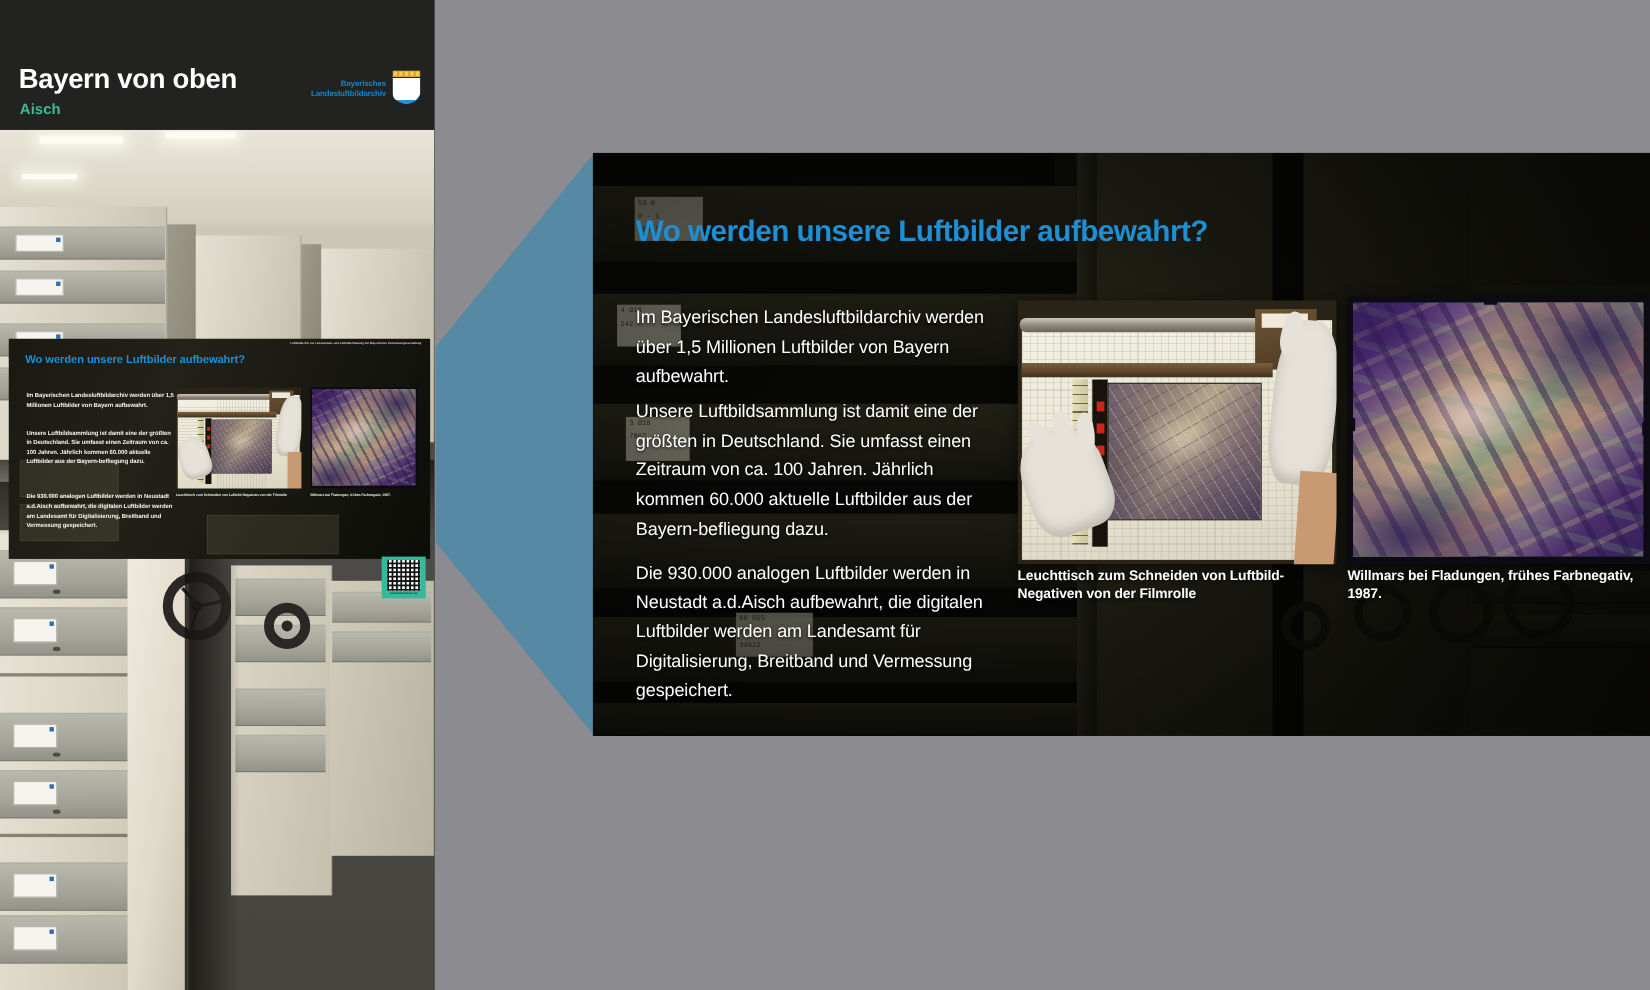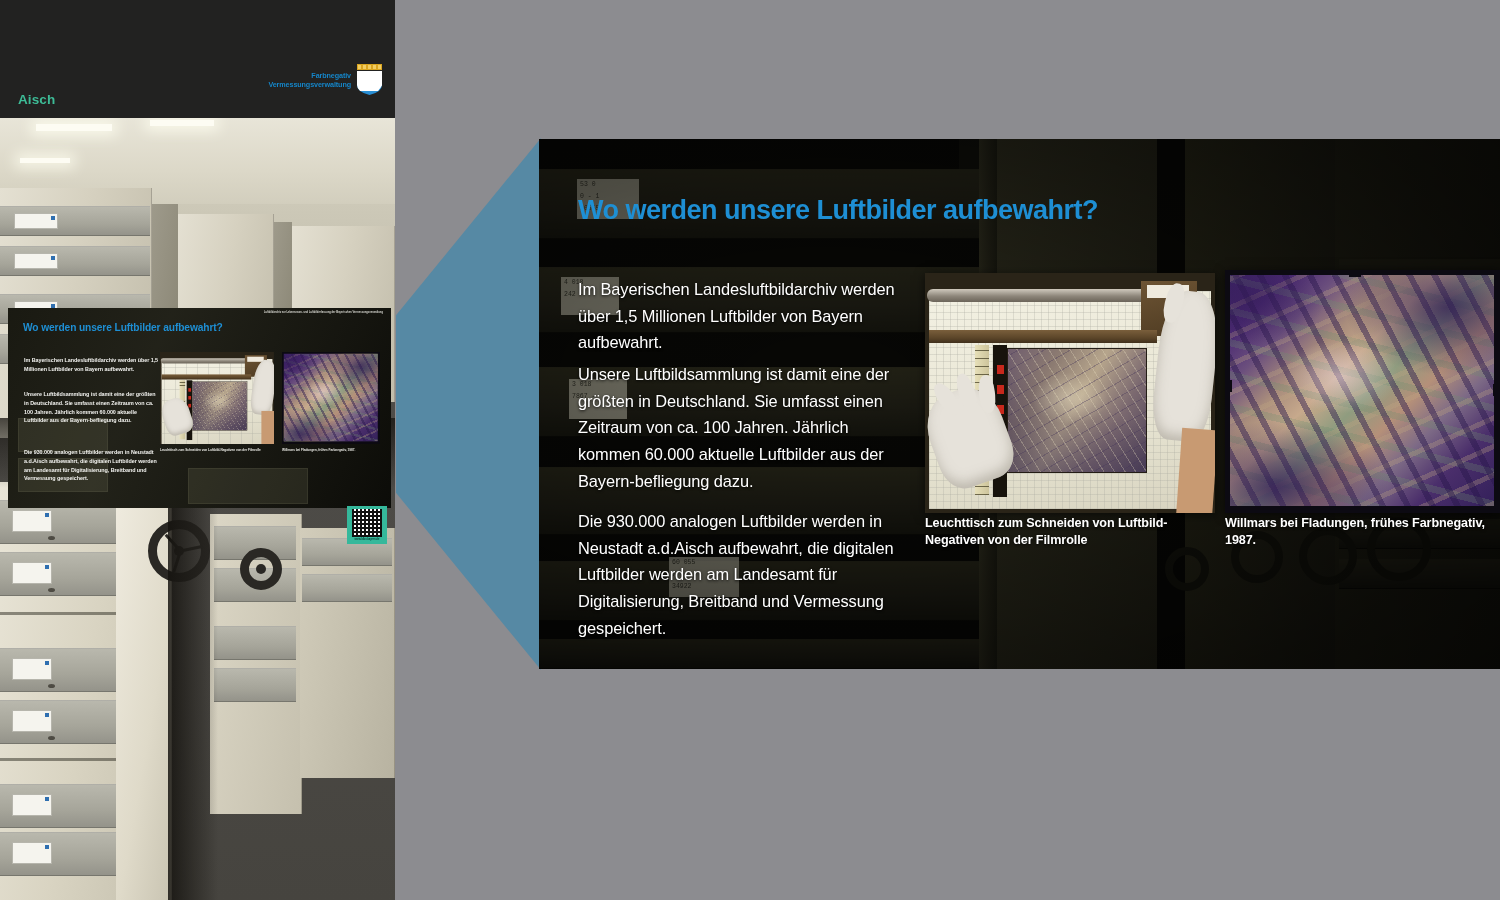--- a/index.html
+++ b/index.html
@@ -488,25 +488,26 @@
       <div class="mp-cap" id="mp-cap1">Leuchttisch zum Schneiden von Luftbild-Negativen von der Filmrolle</div>
       <div class="mp-cap" id="mp-cap2">Willmars bei Fladungen, frühes Farbnegativ, 1987.</div>
     </div>
 
     <div id="qr-badge">
       <div id="qr-grid"></div>
       <div id="qr-label">www.ldbv.bayern.de</div>
     </div>
 
     <div id="poster-header">
+      <div id="poster-title">Bayern von oben</div>
       <div id="poster-subtitle">Aisch</div>
       <div id="logo-block">
         <div id="logo-text">
-          <div>Farbnegativ</div>
-          <div>Vermessungsverwaltung</div>
+          <div>Bayerisches</div>
+          <div>Landesluftbildarchiv</div>
         </div>
         <div id="logo-shield">
           <svg width="27" height="31" viewBox="0 0 27 31">
             <rect x="1" y="0" width="25" height="6" fill="#d9a520"></rect>
             <rect x="2" y="1" width="3" height="4" fill="#f1cd63"></rect>
             <rect x="7" y="1" width="3" height="4" fill="#f1cd63"></rect>
             <rect x="12" y="1" width="3" height="4" fill="#f1cd63"></rect>
             <rect x="17" y="1" width="3" height="4" fill="#f1cd63"></rect>
             <rect x="22" y="1" width="3" height="4" fill="#f1cd63"></rect>
             <path d="M1 7 H26 V21 Q26 28 13.5 31 Q1 28 1 21 Z" fill="#2a8fd4"></path>

